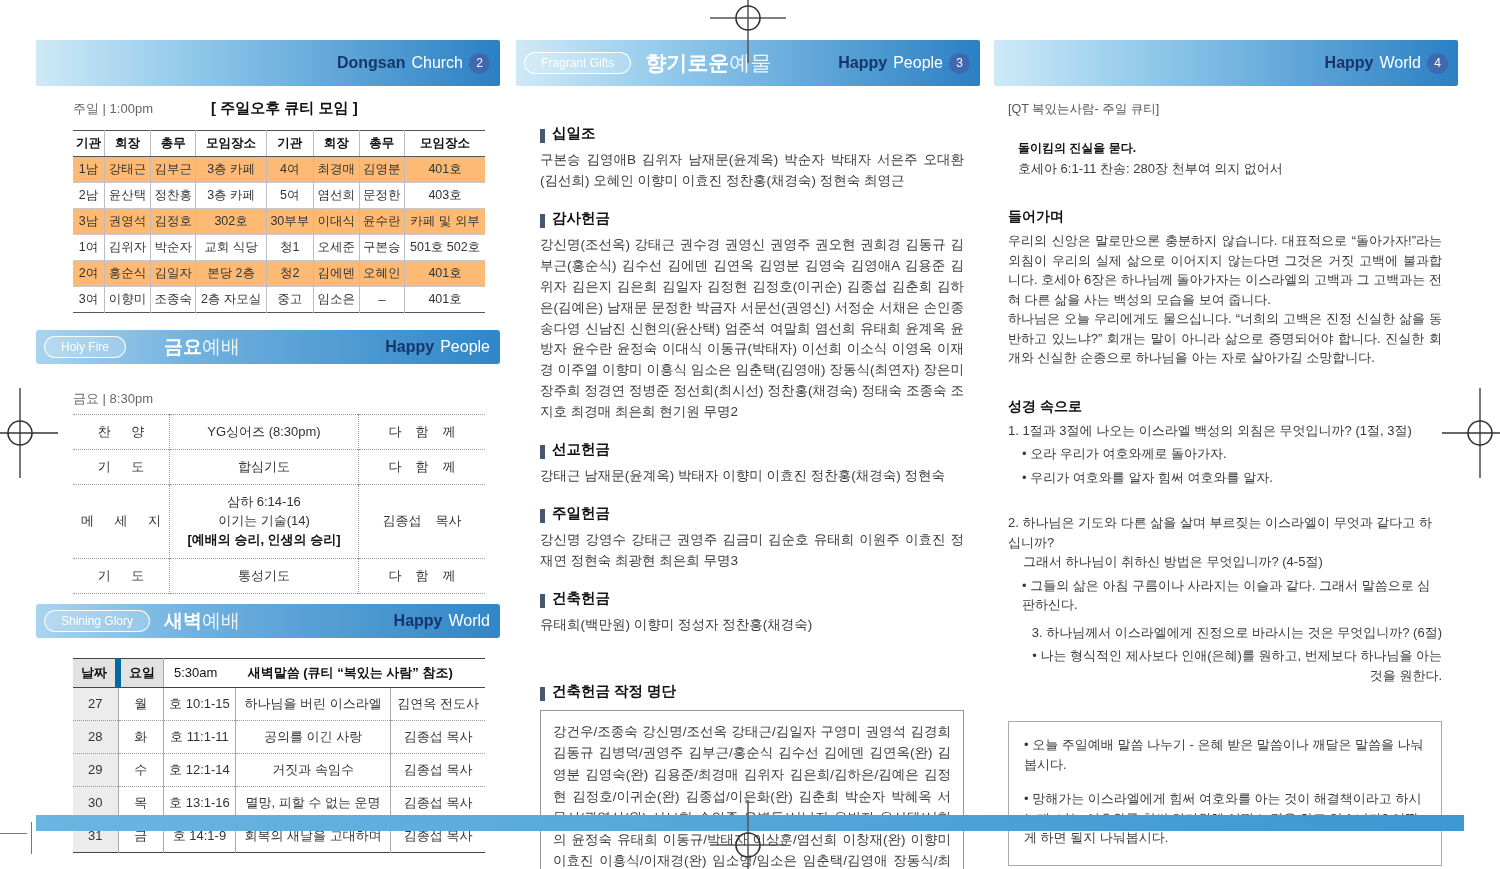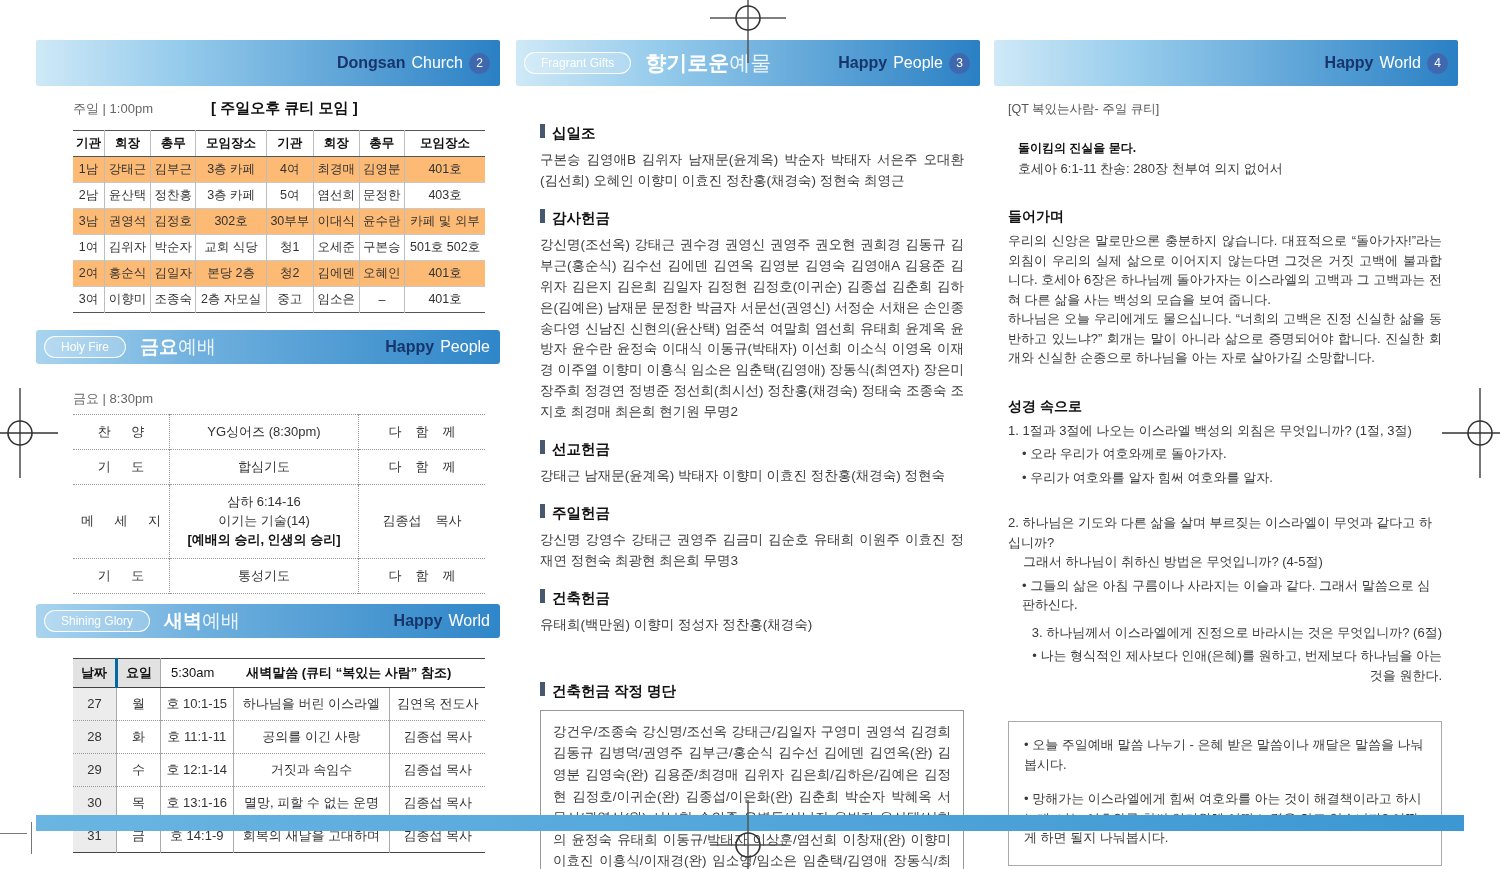--- a/index.html
+++ b/index.html
@@ -41,33 +41,33 @@
   #friday-table tr:first-child td{border-top:none;}
   #friday-table td+td{border-left:1px dotted #999;}
   #friday-table .lab{word-spacing:1.3em;width:88px;}
   #friday-table .who{word-spacing:.8em;width:118px;}
   #friday-table .msg div{line-height:1.45;}
   #friday-table .msg .bold{font-weight:bold;color:#111;}
 
   #dawn-table{width:412px;margin:20px 0 0 37px;font-size:13px;color:#333;
               border-top:1.5px solid #444;border-bottom:1.5px solid #444;}
   #dawn-table th{border-bottom:1.5px solid #444;padding:5px 2px;font-weight:bold;color:#111;white-space:nowrap;}
-  #dawn-table th.dh{background:#e2e2e2;border-left:3px solid #0369a1;}
+  #dawn-table th.dh{background:#e2e2e2;border-left:6px solid #0369a1;}
   #dawn-table th.dh:first-child{border-left:none;width:38px;}
   #dawn-table th.dmerged{text-align:left;border-left:1px solid #aaa;}
   #dawn-table .dmerged-in{display:flex;align-items:center;}
   #dawn-table .dmerged-in .tm{margin-left:8px;font-weight:normal;}
   #dawn-table .dmerged-in .cap{flex:1;text-align:center;font-weight:bold;}
   #dawn-table td{padding:7px 2px;text-align:center;border-top:1px dotted #999;border-left:1px solid #aaa;white-space:nowrap;}
   #dawn-table td:first-child{border-left:none;}
   #dawn-table td.datecell{background:#ececec;}
 
   
   .mid-body{padding:38px 16px 0 24px;}
-  .sec-h{display:flex;align-items:flex-start;gap:7px;font-weight:bold;font-size:14.5px;color:#111;margin:0 0 7px 0;}
+  .sec-h{display:flex;align-items:flex-end;gap:7px;font-weight:bold;font-size:14.5px;color:#111;margin:0 0 7px 0;}
   .mark-bar{display:inline-block;width:5px;height:14px;background:#47586e;}
   .names{margin:0 0 17px 0;font-size:13.5px;line-height:1.55;color:#3c3c3c;text-align:justify;}
   .pledge{margin-top:46px;}
   .pledge-box{border:1px solid #999;padding:10px 12px;margin-top:9px;font-size:13.5px;line-height:1.6;text-align:justify;color:#3c3c3c;}
 
   
   .right-body{padding:14px 16px 0 14px;font-size:13px;line-height:1.5;color:#3a3a3a;}
   .qt-label{color:#555;font-size:12.5px;}
   .qt-title{font-weight:bold;color:#111;font-size:12px;margin:20px 0 2px 10px;}
   .qt-sub{margin-left:10px;}
@@ -174,21 +174,21 @@
             <td>조종숙</td>
             <td>2층 자모실</td>
             <td>중고</td>
             <td>임소은</td>
             <td>–</td>
             <td>401호</td>
           </tr>
         </tbody>
     </table>
 
-    <div class="hdr2" style="margin-top:17px;">
+    <div class="hdr2" style="margin-top:17px;gap:24px;">
       <span class="pill">Holy Fire</span>
       <span class="bar-title"><span class="tb">금요</span><span class="tl">예배</span></span>
       <span class="brand">
         <span class="b">Happy</span>
         <span class="l">People</span>
       </span>
     </div>
 
     <div class="time-label">금요 | 8:30pm</div>
 

